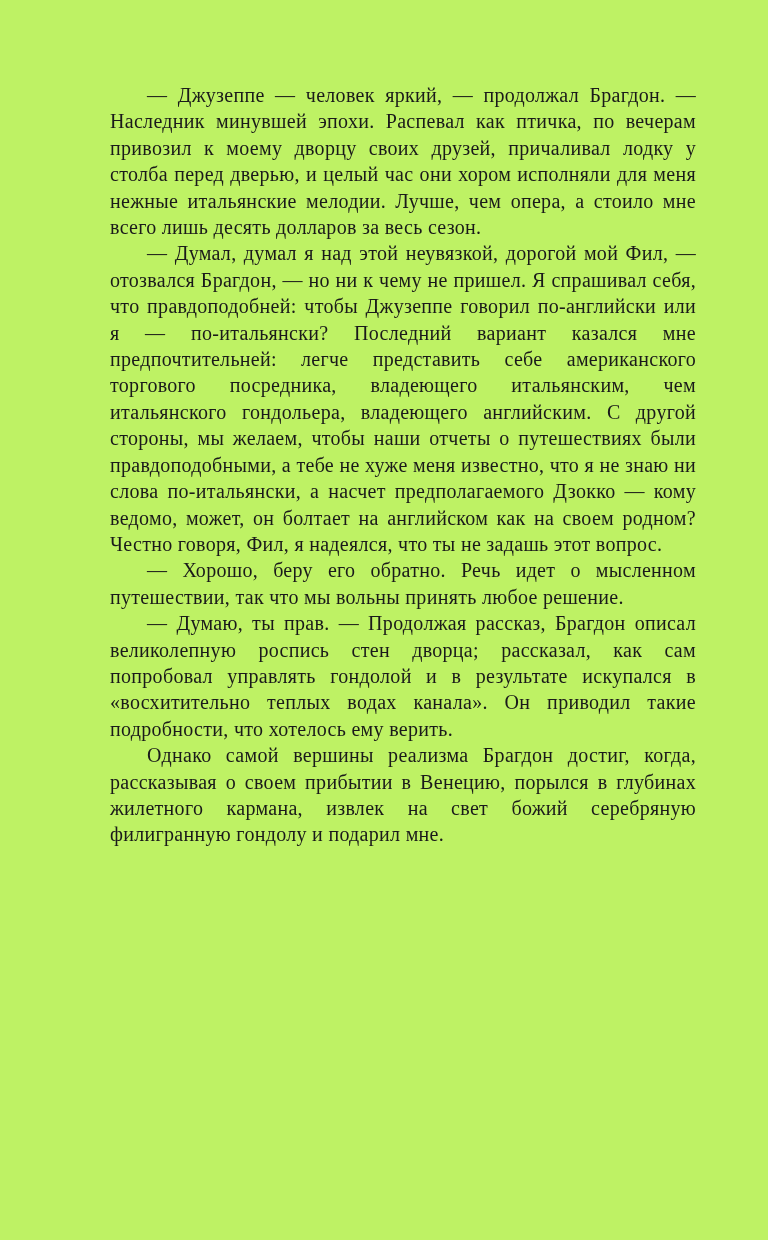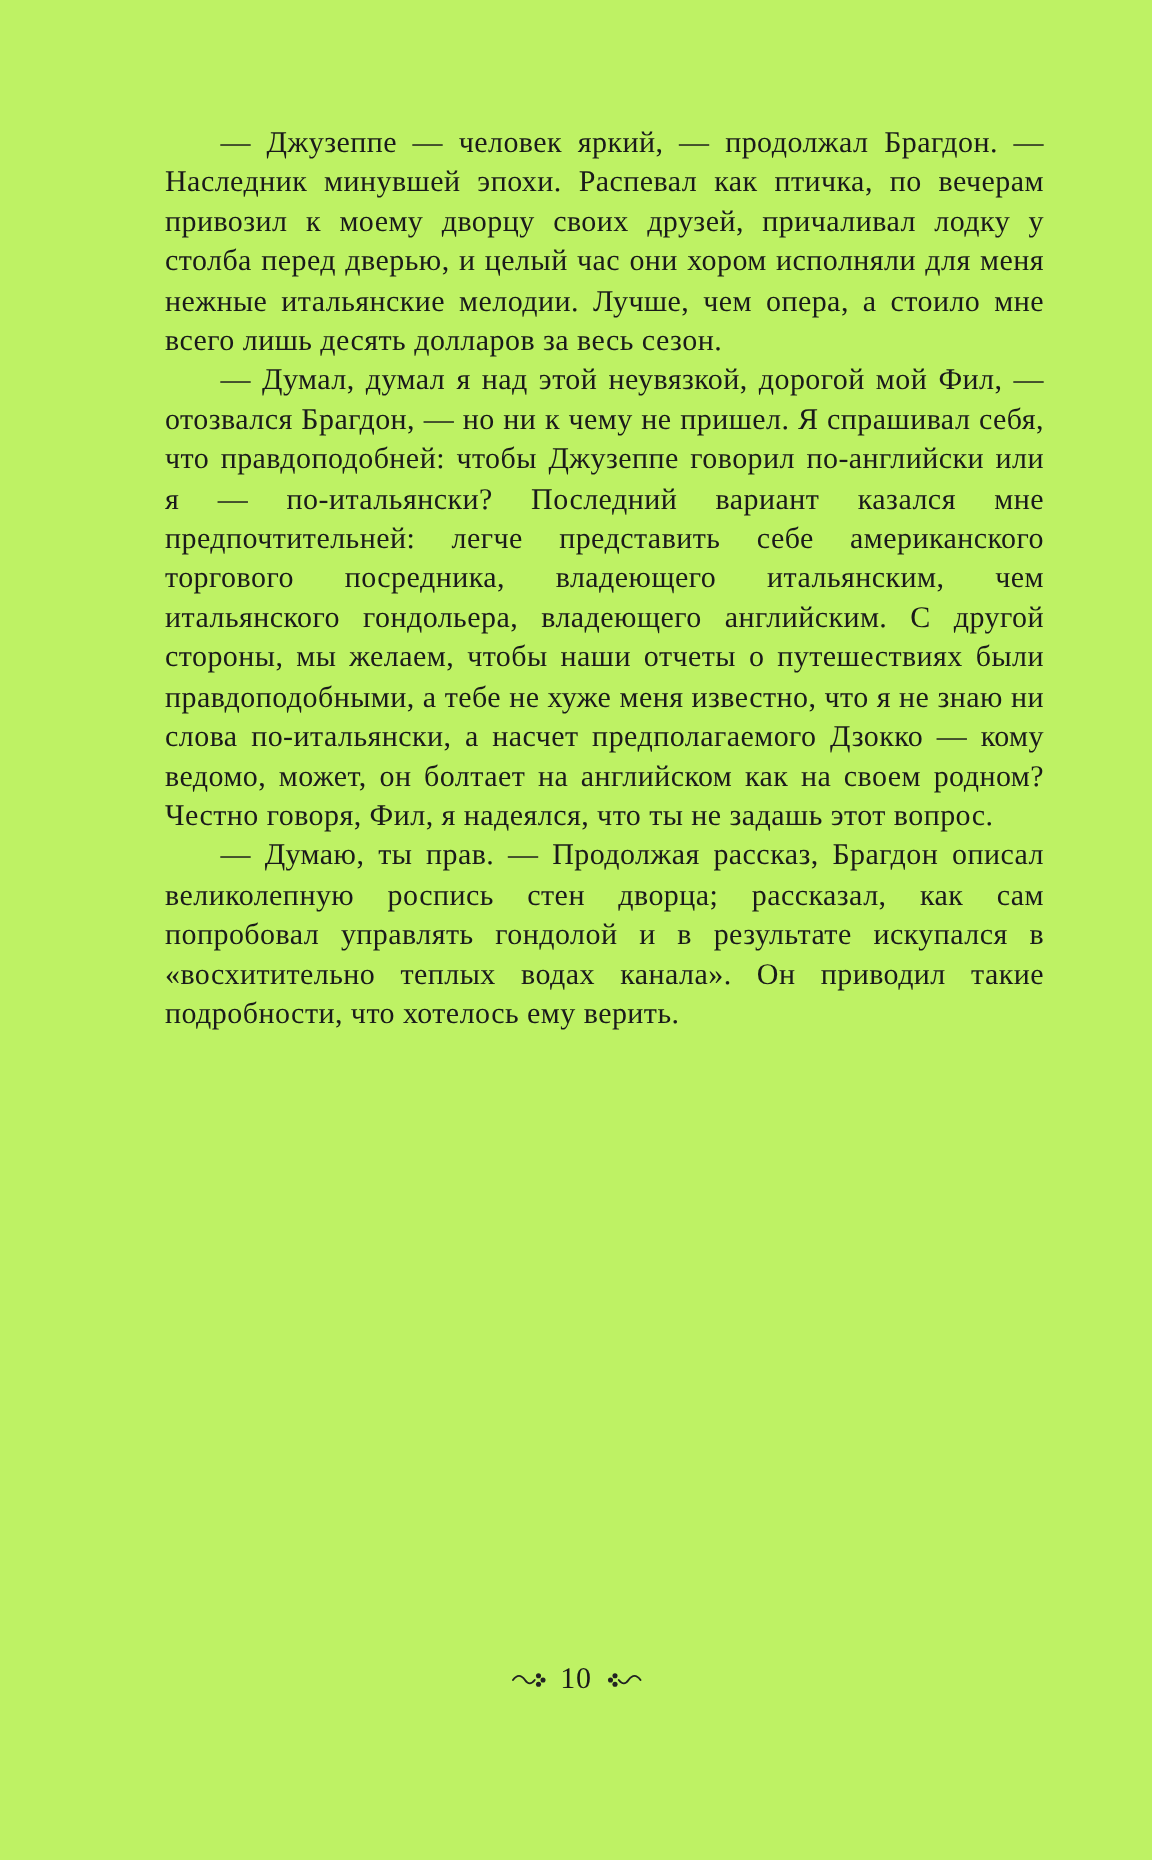--- a/index.html
+++ b/index.html
@@ -56,36 +56,19 @@
   }
 </style>
 </head>
 <body>
 
 <div class="page">
 
   <div class="text-block">
     <p>— Джузеппе — человек яркий, — продолжал Брагдон. — Наследник минувшей эпохи. Распевал как птичка, по вечерам привозил к моему дворцу своих друзей, причаливал лодку у столба перед дверью, и целый час они хором исполняли для меня нежные итальянские мелодии. Лучше, чем опера, а стоило мне всего лишь десять долларов за весь сезон.</p>
     <p>— Думал, думал я над этой неувязкой, дорогой мой Фил, — отозвался Брагдон, — но ни к чему не пришел. Я спрашивал себя, что правдоподобней: чтобы Джузеппе говорил по-английски или я — по-итальянски? Последний вариант казался мне предпочтительней: легче представить себе американского торгового посредника, владеющего итальянским, чем итальянского гондольера, владеющего английским. С другой стороны, мы желаем, чтобы наши отчеты о путешествиях были правдоподобными, а тебе не хуже меня известно, что я не знаю ни слова по-итальянски, а насчет предполагаемого Дзокко — кому ведомо, может, он болтает на английском как на своем родном? Честно говоря, Фил, я надеялся, что ты не задашь этот вопрос.</p>
+    <p>— Хорошо, беру его обратно. Речь идет о мысленном путешествии, так что мы вольны принять любое решение.</p>
     <p>— Думаю, ты прав. — Продолжая рассказ, Брагдон описал великолепную роспись стен дворца; рассказал, как сам попробовал управлять гондолой и в результате искупался в «восхитительно теплых водах канала». Он приводил такие подробности, что хотелось ему верить.</p>
+    <p>Однако самой вершины реализма Брагдон достиг, когда, рассказывая о своем прибытии в Венецию, порылся в глубинах жилетного кармана, извлек на свет божий серебряную филигранную гондолу и подарил мне.</p>
   </div>
 
-  <div class="footer">
-    <span class="orn">
-      <svg width="24" height="14" viewBox="0 0 24 14" xmlns="http://www.w3.org/2000/svg">
-        <path d="M1 7 Q5 1.5 9 7 Q12 11.5 15.5 7" fill="none" stroke="#222222" stroke-width="1.3" stroke-linecap="round"></path>
-        <circle cx="18" cy="4.2" r="1.7" fill="#222222"></circle>
-        <circle cx="21" cy="7" r="1.7" fill="#222222"></circle>
-        <circle cx="18" cy="9.8" r="1.7" fill="#222222"></circle>
-      </svg>
-    </span>
-    <span class="page-num">10</span>
-    <span class="orn flip">
-      <svg width="24" height="14" viewBox="0 0 24 14" xmlns="http://www.w3.org/2000/svg">
-        <path d="M1 7 Q5 1.5 9 7 Q12 11.5 15.5 7" fill="none" stroke="#222222" stroke-width="1.3" stroke-linecap="round"></path>
-        <circle cx="18" cy="4.2" r="1.7" fill="#222222"></circle>
-        <circle cx="21" cy="7" r="1.7" fill="#222222"></circle>
-        <circle cx="18" cy="9.8" r="1.7" fill="#222222"></circle>
-      </svg>
-    </span>
-  </div>
 
 </div>
 
 </body></html>

